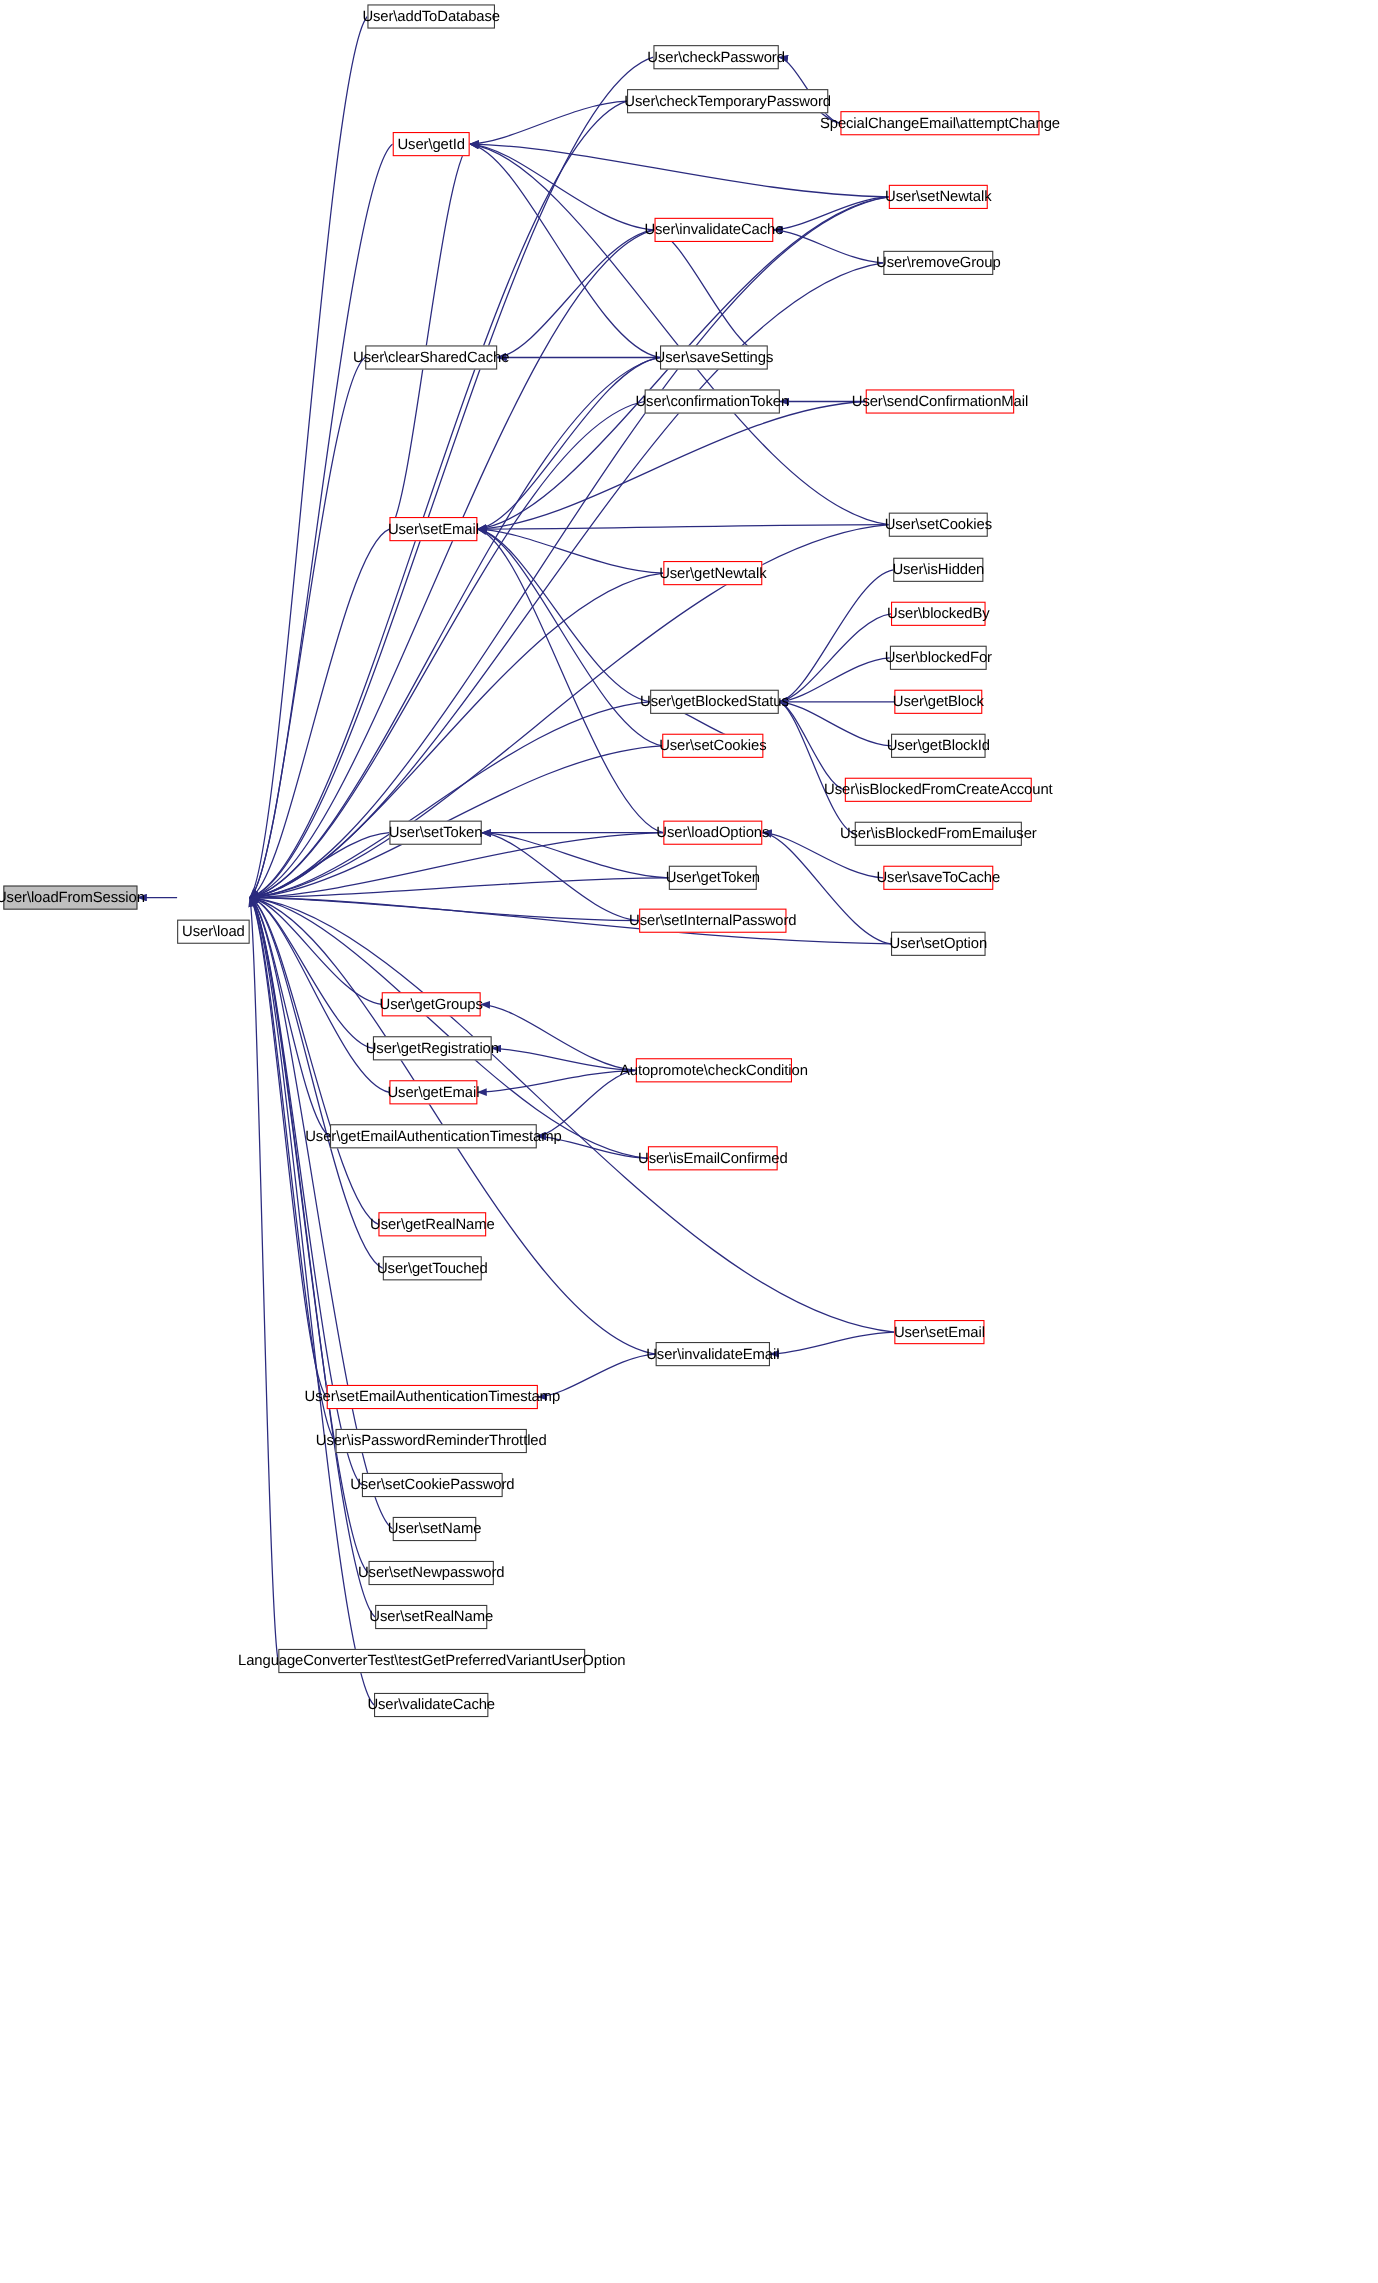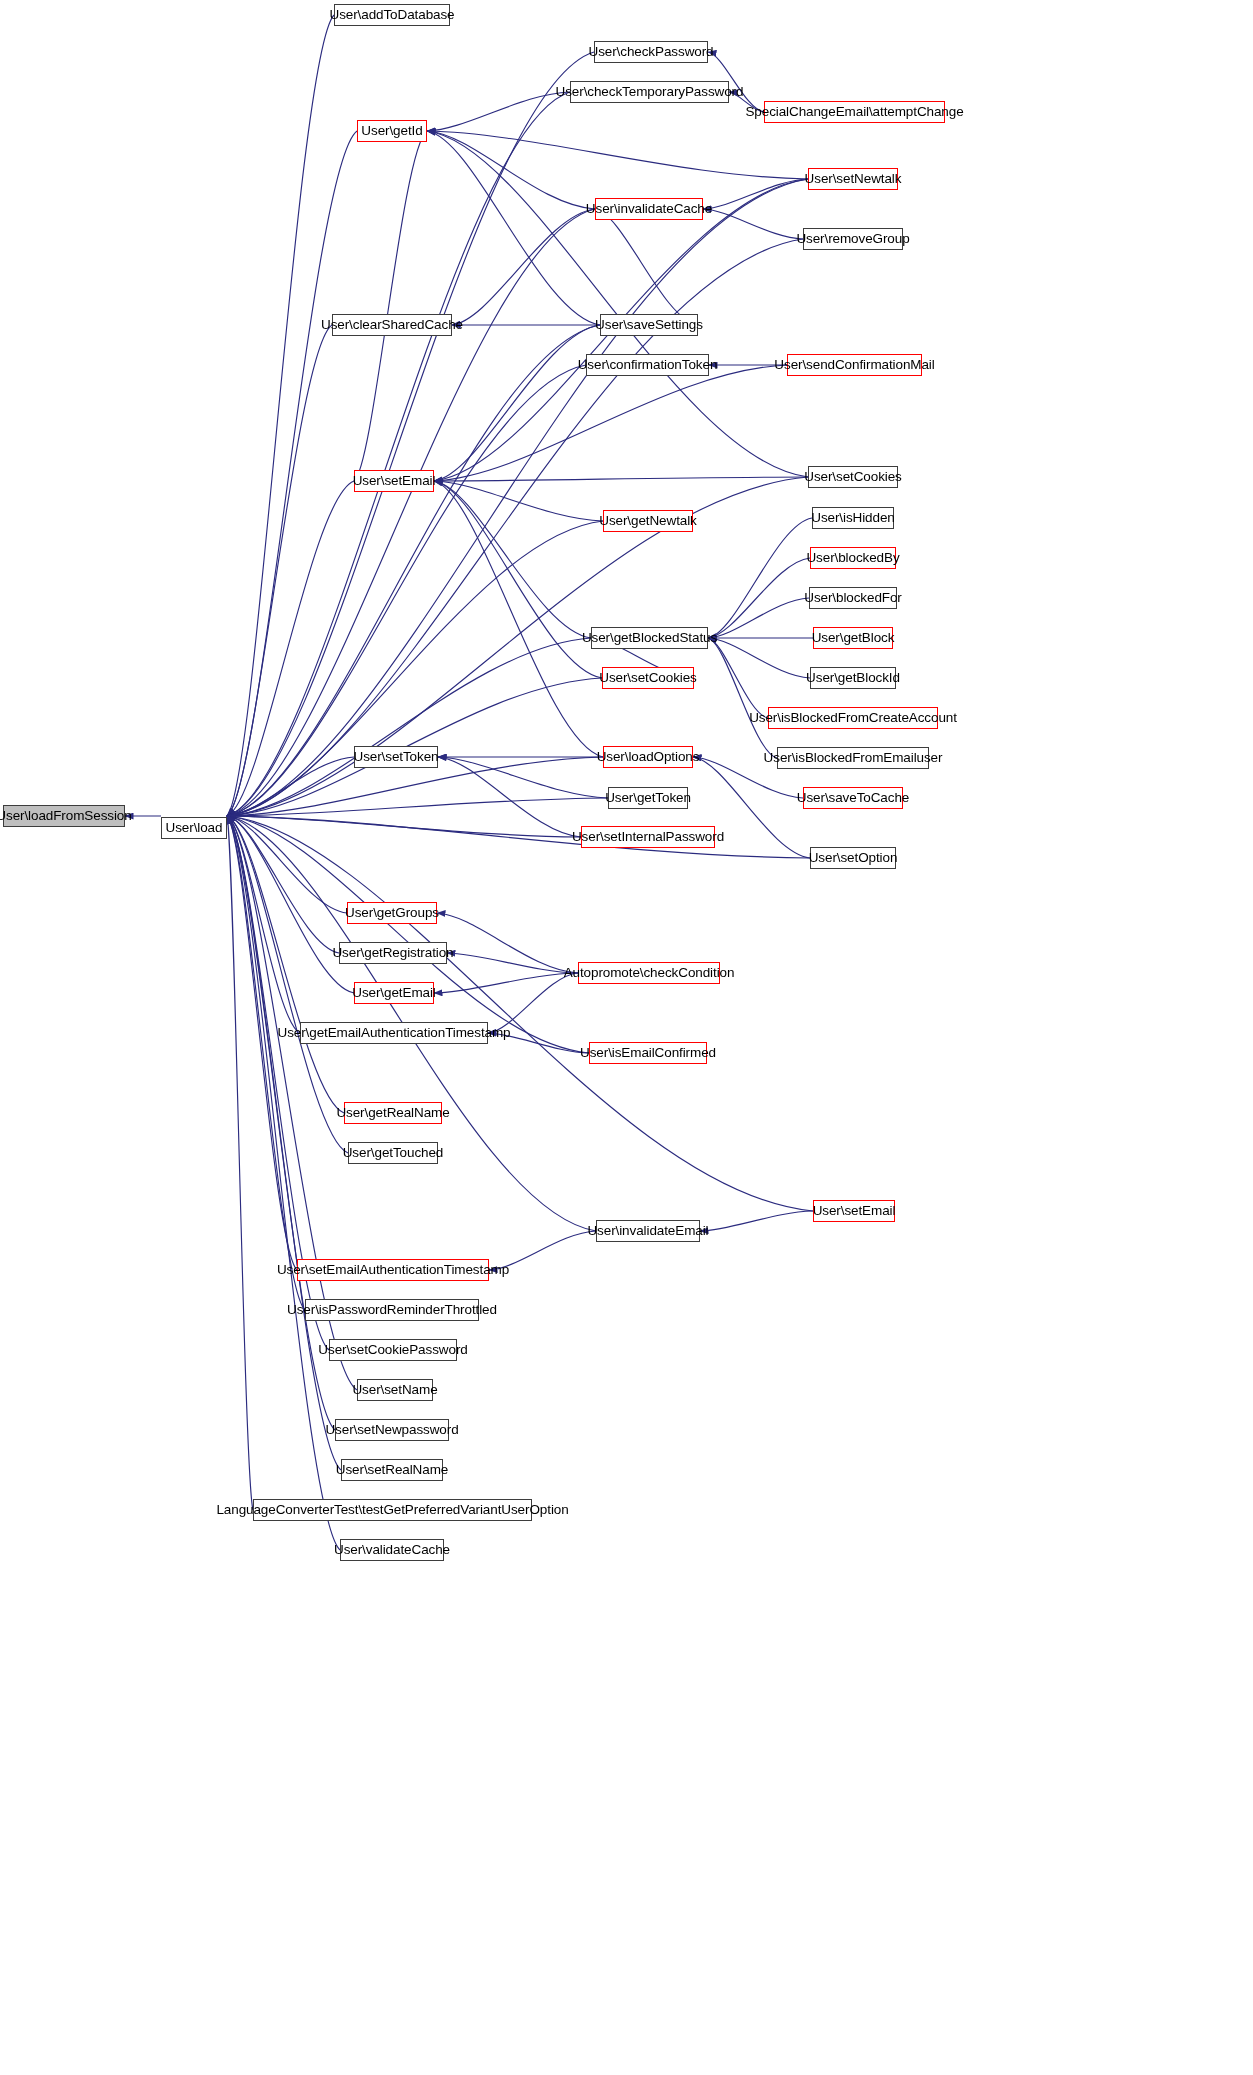--- a/index.html
+++ b/index.html
@@ -141,30 +141,30 @@
         <path d="M 335,1430 C 297.2,1399.3 257.24,840.56 227,816" fill="none" stroke="#2b2b7f" stroke-width="1.15" marker-end="url(#arrowhead)"></path>
         <path d="M 341,1470 C 301.1,1437.3 258.92,842.16 227,816" fill="none" stroke="#2b2b7f" stroke-width="1.15" marker-end="url(#arrowhead)"></path>
         <path d="M 253,1510 C 243.9,1475.3 234.28,843.76 227,816" fill="none" stroke="#2b2b7f" stroke-width="1.15" marker-end="url(#arrowhead)"></path>
         <path d="M 340,1550 C 300.45,1513.3 258.64,845.36 227,816" fill="none" stroke="#2b2b7f" stroke-width="1.15" marker-end="url(#arrowhead)"></path>
       </g>
   </svg>
   <div id="node-layer">
       <div class="gnode root" style="left: 3px; top: 805px; width: 122px; height: 22px;">
         <span class="lbl">User\loadFromSession</span>
       </div>
-      <div class="gnode" style="left: 161px; top: 817px; width: 66px; height: 22px;">
+      <div class="gnode" style="left: 161px; top: 836px; width: 66px; height: 22px;">
         <span class="lbl">User\load</span>
       </div>
       <div class="gnode" style="left: 334px; top: 4px; width: 116px; height: 22px;">
         <span class="lbl">User\addToDatabase</span>
       </div>
       <div class="gnode" style="left: 594px; top: 41px; width: 114px; height: 22px;">
         <span class="lbl">User\checkPassword</span>
       </div>
-      <div class="gnode" style="left: 570px; top: 81px; width: 159px; height: 22px;">
+      <div class="gnode" style="left: 570px; top: 81px; width: 183px; height: 22px;">
         <span class="lbl">User\checkTemporaryPassword</span>
       </div>
       <div class="gnode red" style="left: 764px; top: 101px; width: 181px; height: 22px; text-align: right;">
         <span class="lbl">SpecialChangeEmail\attemptChange</span>
       </div>
       <div class="gnode red" style="left: 357px; top: 120px; width: 70px; height: 22px;">
         <span class="lbl">User\getId</span>
       </div>
       <div class="gnode red" style="left: 808px; top: 168px; width: 90px; height: 22px;">
         <span class="lbl">User\setNewtalk</span>

